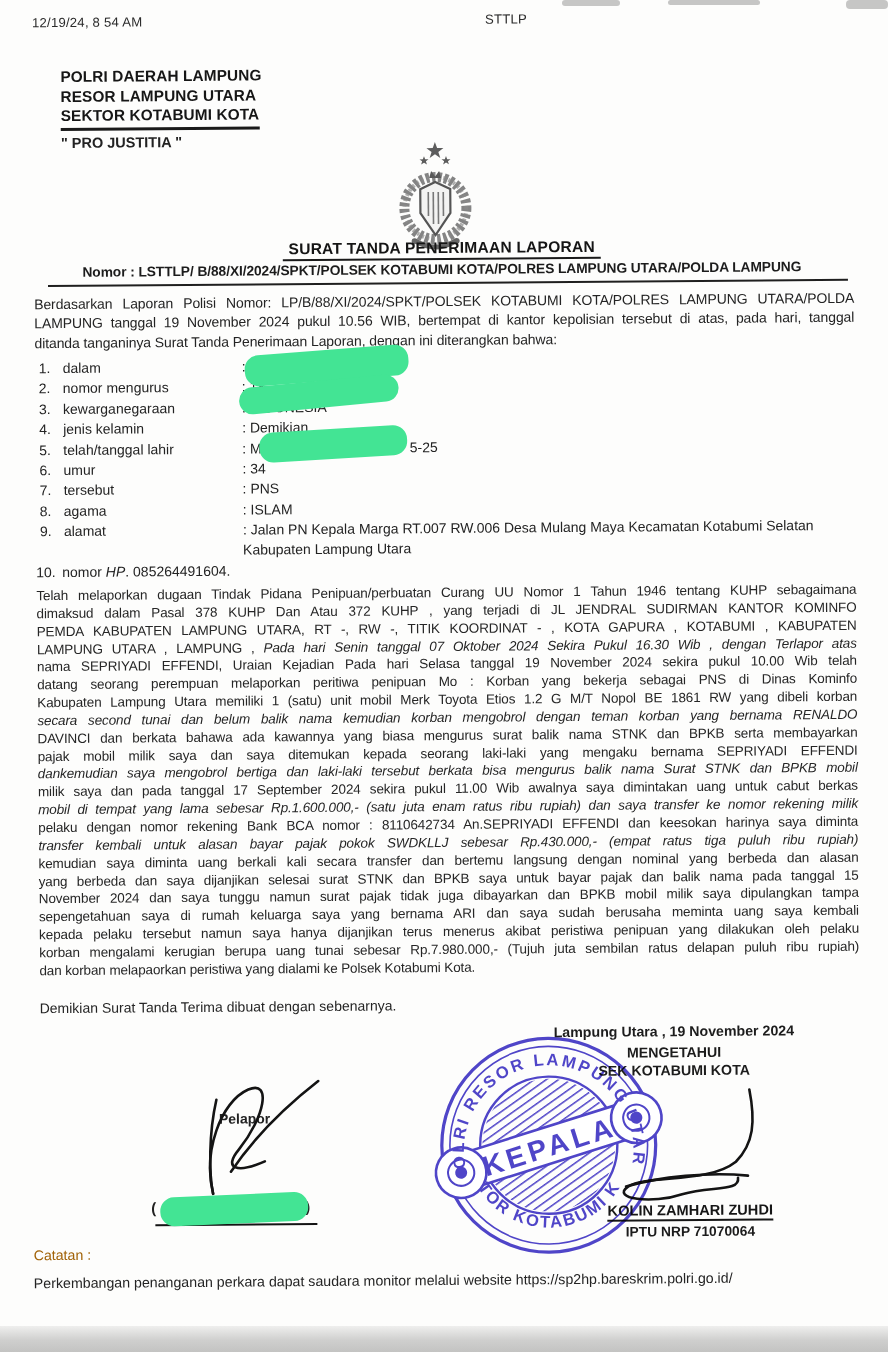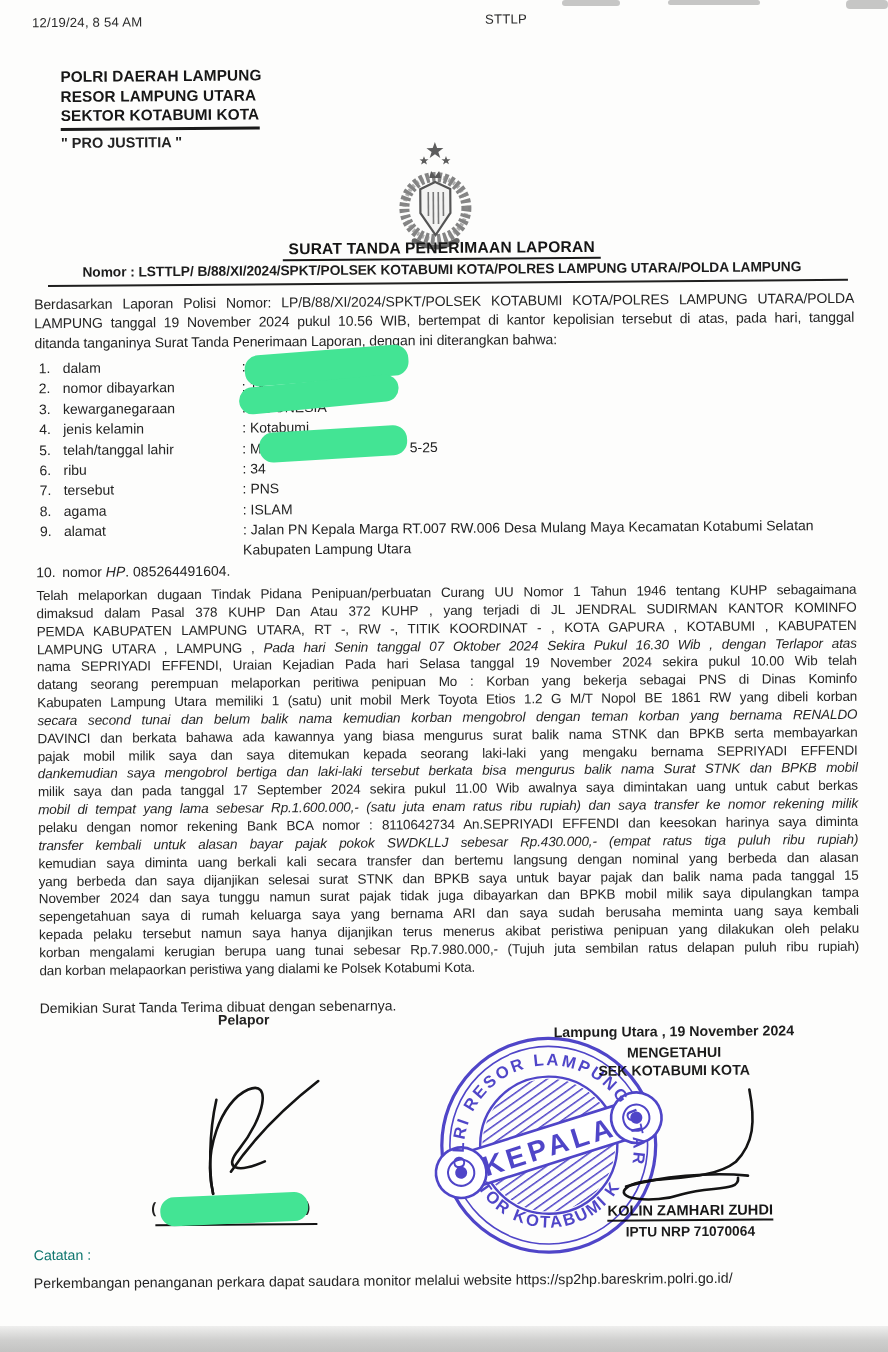--- a/index.html
+++ b/index.html
@@ -50,38 +50,38 @@
 
   
   .redaction{position:absolute;border-radius:14px;z-index:6;}
   #blob-nama{left:246px;top:349px;width:164px;height:31px;transform:rotate(-4deg);}
   #blob-id{left:240px;top:380px;width:160px;height:27px;transform:rotate(-5deg);}
   #blob-ttl{left:260px;top:428px;width:148px;height:30px;transform:rotate(-3deg);}
   #blob-signame{left:155px;top:1193px;width:148px;height:29px;transform:rotate(-2deg);}
 
   
   #closing{left:36px;top:997px;font-size:14px;color:#242424;}
-  #pelapor-label{left:180px;top:1010px;width:120px;text-align:center;font-size:14px;font-weight:bold;}
+  #pelapor-label{left:180px;top:1109px;width:120px;text-align:center;font-size:14px;font-weight:bold;}
   #place-date{left:515px;top:1025px;width:310px;text-align:center;font-size:14.2px;font-weight:bold;color:#1c1c1c;}
   #ack1{left:515px;top:1046px;width:310px;text-align:center;font-size:14.2px;font-weight:bold;color:#1c1c1c;}
   #ack2{left:515px;top:1064px;width:310px;text-align:center;font-size:14.2px;font-weight:bold;color:#1c1c1c;}
   #masked-name{left:146px;top:1197px;width:170px;font-size:15px;font-weight:bold;z-index:2;}
   #masked-name .close-paren{position:absolute;left:154px;top:0;}
   #name-underline{left:150px;top:1222px;width:162px;height:2px;background:#141414;z-index:1;}
   #officer-name{left:520px;top:1203px;width:330px;text-align:center;z-index:2;}
   #officer-name span{display:inline-block;font-size:14.6px;font-weight:bold;color:#161616;border-bottom:2px solid #161616;padding-bottom:1px;}
   #officer-rank{left:520px;top:1226px;width:330px;text-align:center;font-size:13.8px;font-weight:bold;color:#1c1c1c;}
 
   .sig-svg{stroke:#141414;fill:none;stroke-width:2.6;stroke-linecap:round;z-index:3;}
 
   
   #stamp{left:428px;top:1030px;z-index:8;mix-blend-mode:multiply;opacity:.9;}
 
   
-  #note-label{left:28px;top:1244px;font-size:14.2px;color:#0f766e;}
+  #note-label{left:28px;top:1244px;font-size:14.2px;color:#a16207;}
   #note-text{left:28px;top:1272px;font-size:14.2px;color:#242424;}
 
   
   .band-bottom{left:0;bottom:0;width:888px;height:26px;
     background:linear-gradient(#efefee 0%,#cfcfce 55%,#c3c3c2 100%);z-index:9;}
   .smudge{background:#c6c6c5;border-radius:4px;z-index:9;}
 </style>
 </head>
 <body>
 
@@ -135,41 +135,41 @@
 
     <div id="subject" class="abs">
       <div id="subject-rows">
           <div class="srow">
             <span class="s-no">1.</span>
             <span class="s-lbl">dalam</span>
             <span class="s-val"><span>: L</span><span class="gapspan" style="width: 150px;"></span></span>
           </div>
           <div class="srow">
             <span class="s-no">2.</span>
-            <span class="s-lbl">nomor dibayarkan</span>
+            <span class="s-lbl">nomor mengurus</span>
             <span class="s-val"><span>: 18</span><span class="gapspan" style="width: 150px;"></span></span>
           </div>
           <div class="srow">
             <span class="s-no">3.</span>
             <span class="s-lbl">kewarganegaraan</span>
             <span class="s-val"><span>: INDONESIA</span></span>
           </div>
           <div class="srow">
             <span class="s-no">4.</span>
             <span class="s-lbl">jenis kelamin</span>
-            <span class="s-val"><span>: Kotabumi</span></span>
+            <span class="s-val"><span>: Demikian</span></span>
           </div>
           <div class="srow">
             <span class="s-no">5.</span>
             <span class="s-lbl">telah/tanggal lahir</span>
             <span class="s-val"><span>: M</span><span class="gapspan" style="width: 148px;"></span><span>5-25</span></span>
           </div>
           <div class="srow">
             <span class="s-no">6.</span>
-            <span class="s-lbl">ribu</span>
+            <span class="s-lbl">umur</span>
             <span class="s-val"><span>: 34</span></span>
           </div>
           <div class="srow">
             <span class="s-no">7.</span>
             <span class="s-lbl">tersebut</span>
             <span class="s-val"><span>: PNS</span></span>
           </div>
           <div class="srow">
             <span class="s-no">8.</span>
             <span class="s-lbl">agama</span>

